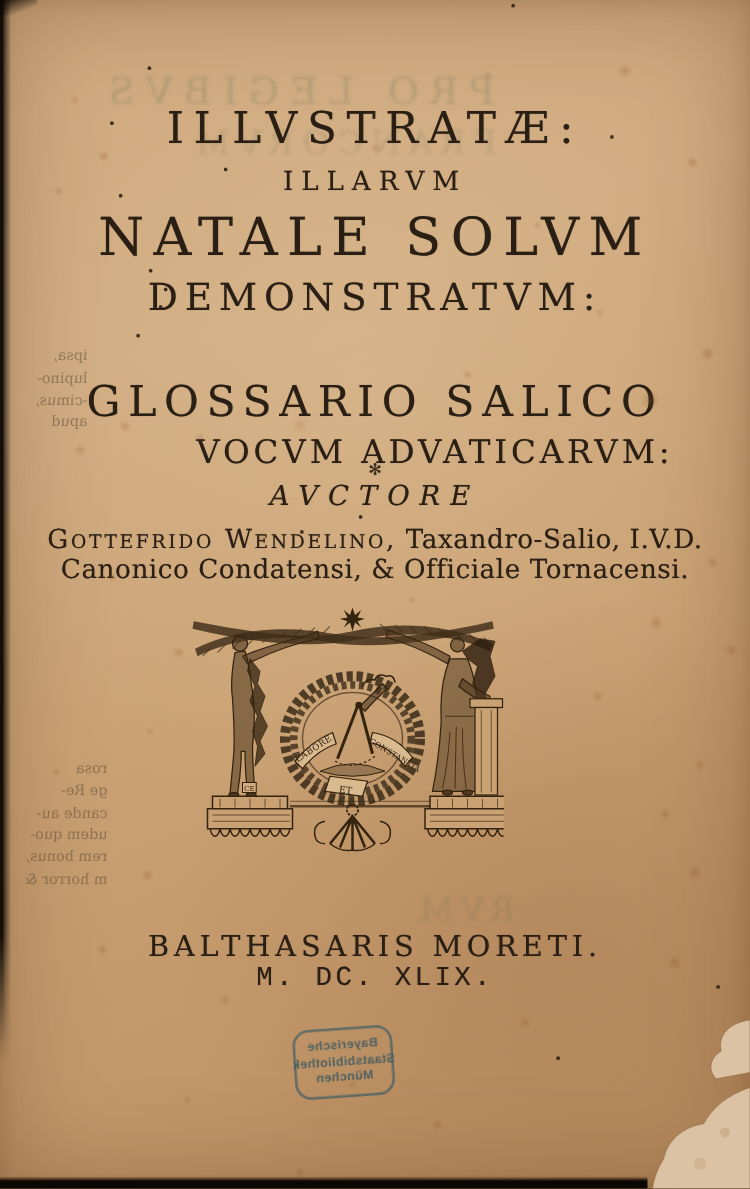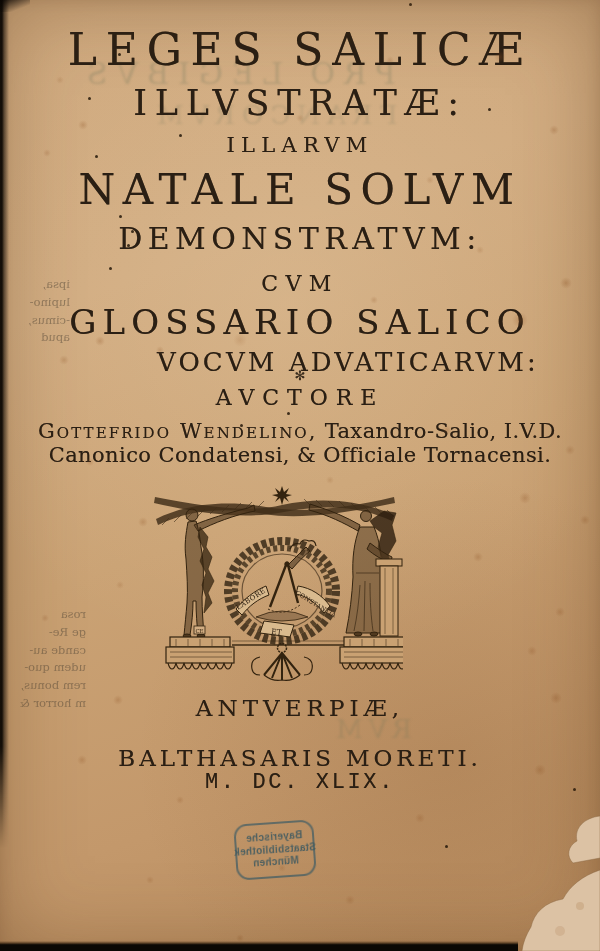--- a/index.html
+++ b/index.html
@@ -16,21 +16,21 @@
     color:#2a1f14;z-index:3;text-shadow:0 0 .6px rgba(42,28,12,.55);}
   .t1{top:24px;font-size:44px;letter-spacing:.2em;}
   .t2{top:83px;font-size:35px;letter-spacing:.22em;}
   .t3{top:133px;font-size:21px;letter-spacing:.3em;text-align:center;}
   .t4{top:165px;font-size:42px;letter-spacing:.18em;}
   .t5{top:221px;font-size:30px;letter-spacing:.18em;}
   .t6{top:271px;font-size:22px;letter-spacing:.34em;}
   .t7{top:302px;font-size:34px;letter-spacing:.18em;}
   .t8{top:347px;font-size:26px;letter-spacing:.12em;margin-left:48px;}
   .orn{top:368px;font-size:13px;letter-spacing:0;opacity:.9;}
-  .t9{top:385px;font-size:22px;letter-spacing:.36em;}
+  .t9{top:385px;font-size:22px;letter-spacing:.36em;font-style:italic;}
   .auth1{top:419px;font-size:21px;letter-spacing:.02em;}
   .auth1 .sc{font-variant:small-caps;letter-spacing:.1em;}
   .auth2{top:443px;font-size:21px;letter-spacing:.02em;}
   .imp1{top:695px;font-size:23px;letter-spacing:.22em;}
   .imp2{top:720px;font-size:23px;letter-spacing:.14em;}
   .imp3{top:745px;font-size:23px;letter-spacing:.17em;}
   .imp4{top:770px;font-size:22px;letter-spacing:.12em;font-family:Liberation Mono, monospace;}
   
   .device{position:absolute;left:148px;top:485px;width:255px;height:200px;z-index:3;}
   .device svg{width:100%;height:100%;}
@@ -79,26 +79,24 @@
   </div>
   <div class="gmargin gm-bot">
     <div>rosa</div>
     <div>ge Re-</div>
     <div>cande au-</div>
     <div>udem quo-</div>
     <div>rem bonus,</div>
     <div>m horror &amp;</div>
   </div>
 
-  <div class="line t1">LEGES SALICÆ</div>
   <div class="line t2">ILLVSTRATÆ:</div>
   <div class="line t3">ILLARVM</div>
   <div class="line t4">NATALE SOLVM</div>
   <div class="line t5">DEMONSTRATVM:</div>
-  <div class="line t6">CVM</div>
   <div class="line t7">GLOSSARIO SALICO</div>
   <div class="line t8">VOCVM ADVATICARVM:</div>
   <div class="line orn">✻</div>
   <div class="line t9">AVCTORE</div>
   <div class="line auth1"><span class="sc">Gottefrido Wendelino,</span><span> Taxandro-Salio, I.V.D.</span></div>
   <div class="line auth2">Canonico Condatensi, &amp; Officiale Tornacensi.</div>
 
   <div class="device">
     <svg viewBox="0 0 255 200" xmlns="http://www.w3.org/2000/svg">
       <g stroke="#38291500" fill="none">
@@ -181,21 +179,20 @@
           <path d="M84,156 L196,156" stroke-width="1" opacity=".5"></path>
           <circle cx="134" cy="163" r="4.5" stroke-width="1.5" stroke-dasharray="2 1"></circle>
           <path d="M134,168 L116,190 M134,168 L124,193 M134,168 L134,195 M134,168 L144,193 M134,168 L152,190" stroke-width="2"></path>
           <path d="M116,190 Q125,197 134,195 Q143,197 152,190" stroke-width="1.2"></path>
           <path d="M112,172 q-10,2 -8,12 q1,6 8,6 M156,172 q10,2 8,12 q-1,6 -8,6" stroke-width="1.2"></path>
         </g>
       </g>
     </svg>
   </div>
 
-  <div class="line imp1">ANTVERPIÆ,</div>
   <div class="line imp3">BALTHASARIS MORETI.</div>
   <div class="line imp4">M. DC. XLIX.</div>
 
   <div class="stamp">
     <div class="stamp-box">
       <div class="stamp-line">Bayerische</div>
       <div class="stamp-line">Staatsbibliothek</div>
       <div class="stamp-line">München</div>
     </div>
   </div>

